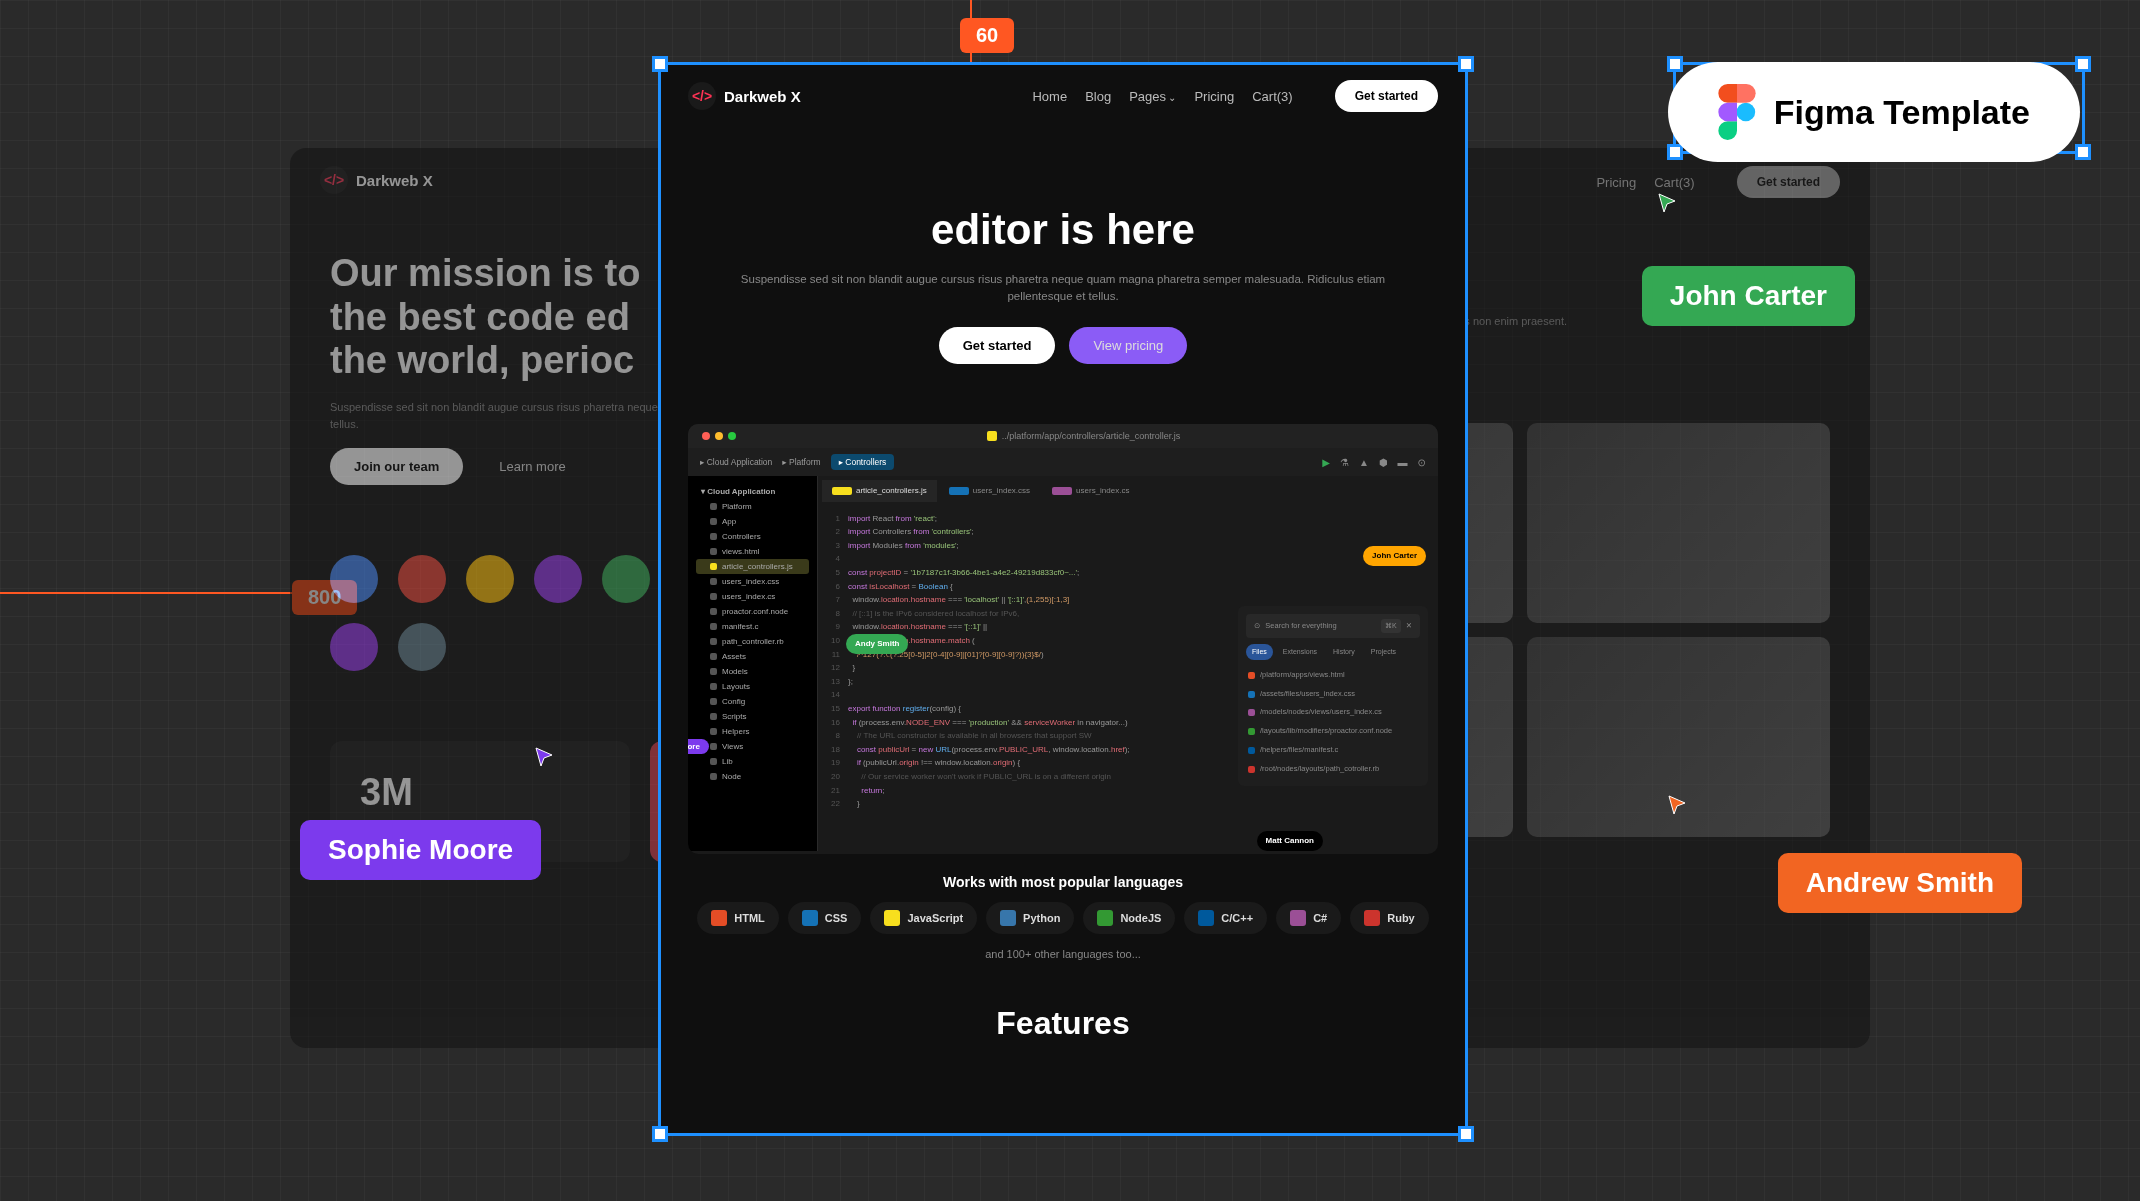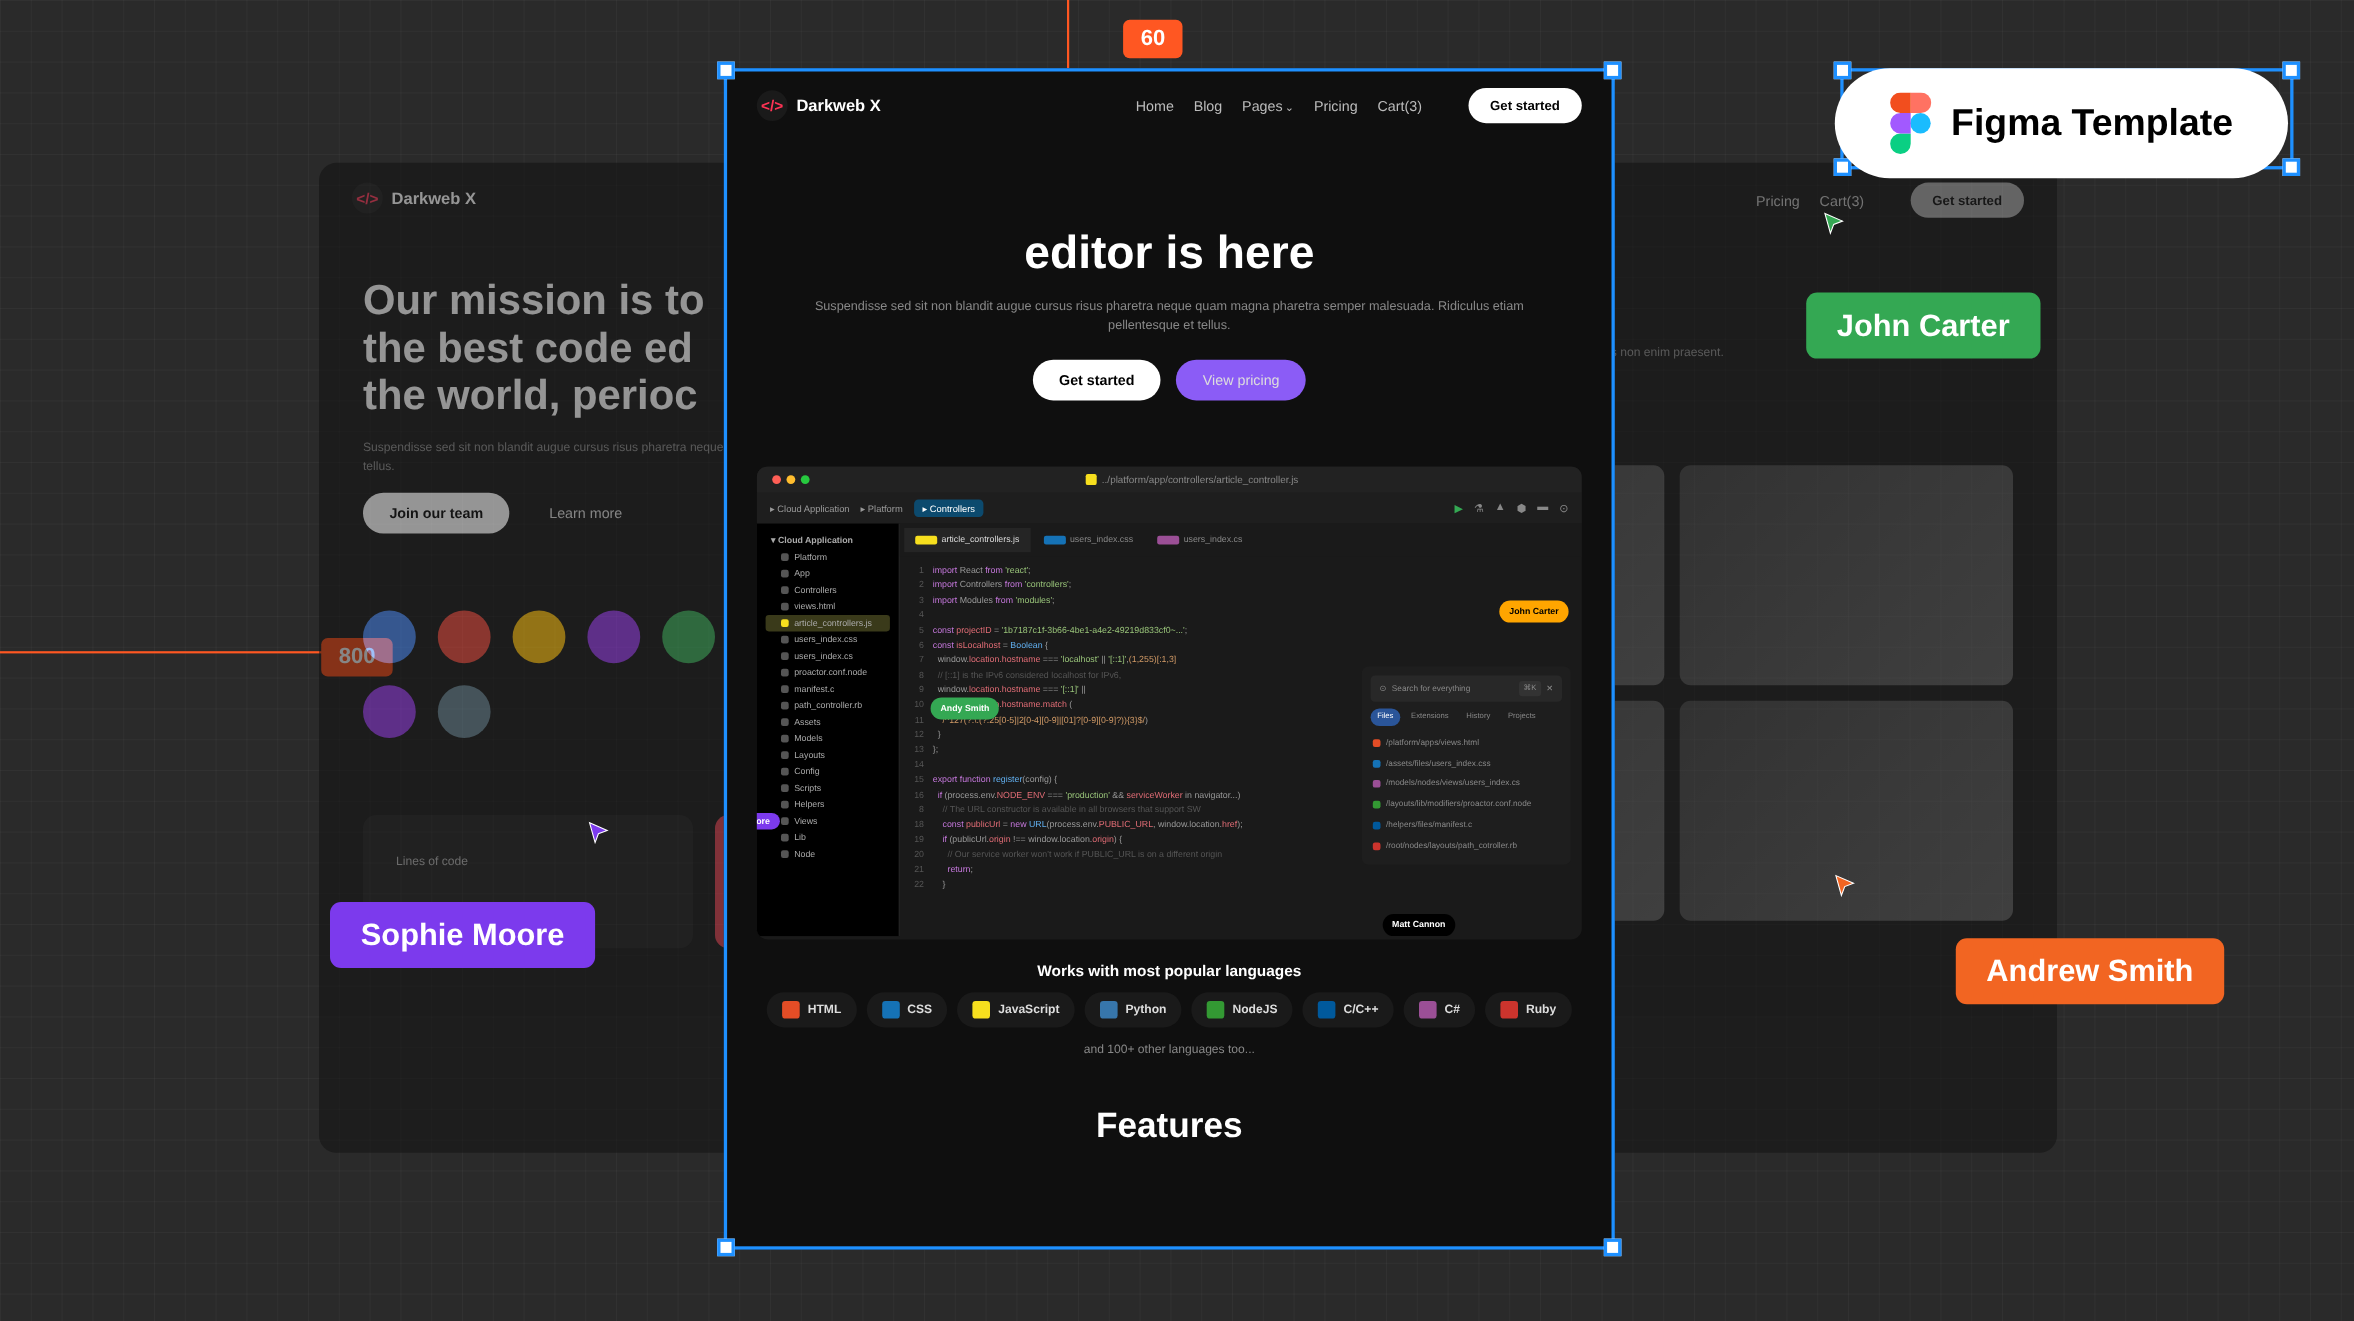--- a/index.html
+++ b/index.html
@@ -1,21 +1,21 @@
 <!DOCTYPE html>
 <html><head>
 <meta charset="utf-8">
 <style>
 *{margin:0;padding:0;box-sizing:border-box;font-family:-apple-system,BlinkMacSystemFont,'Segoe UI',sans-serif}
 body{background:#2a2a2a;width:2140px;height:1201px;overflow:hidden;position:relative}
 .canvas{position:absolute;inset:0;background-image:linear-gradient(rgba(255,255,255,.03) 1px,transparent 1px),linear-gradient(90deg,rgba(255,255,255,.03) 1px,transparent 1px);background-size:28px 28px}
 .ruler-top{position:absolute;top:0;left:970px;width:2px;height:62px;background:#ff5722}
 .ruler-left{position:absolute;top:592px;left:0;width:340px;height:2px;background:#ff5722}
 .dim-badge{position:absolute;background:#ff5722;color:#fff;padding:6px 16px;border-radius:6px;font-size:20px;font-weight:600}
-.dim-60{top:18px;left:1021px}
+.dim-60{top:18px;left:960px}
 .dim-800{top:580px;left:292px}
 .figma-pill{position:absolute;top:62px;right:60px;background:#fff;padding:22px 50px;border-radius:50px;display:flex;align-items:center;gap:18px;font-size:34px;font-weight:700;color:#000}
 .figma-logo{width:38px;height:56px;position:relative}
 .figma-logo svg{width:100%;height:100%}
 .cursor{position:absolute;width:24px;height:24px}
 .cursor svg{width:100%;height:100%}
 .user-label{position:absolute;padding:14px 28px;border-radius:10px;color:#fff;font-size:28px;font-weight:600}
 .lbl-sophie{top:820px;left:300px;background:#7c3aed}
 .lbl-john{top:266px;right:285px;background:#34a853}
 .lbl-andrew{top:853px;right:118px;background:#f26522}
@@ -133,20 +133,21 @@
       <div class="avatar" style="background: rgb(52, 168, 83);"></div>
       <div class="avatar" style="background: rgb(255, 109, 1);"></div>
       <div class="avatar" style="background: rgb(233, 30, 99);"></div>
       <div class="avatar" style="background: rgb(0, 188, 212);"></div>
       <div class="avatar" style="background: rgb(251, 188, 4);"></div>
       <div class="avatar" style="background: rgb(147, 52, 230);"></div>
       <div class="avatar" style="background: rgb(96, 125, 139);"></div>
     </div>
   <div class="stats">
     <div class="stat-card dark">
+      <div class="stat-num">3M</div>
       <div class="stat-lbl">Lines of code</div>
     </div>
     <div class="stat-card red">
       <div class="stat-num">500K</div>
       <div class="stat-lbl" style="color:#fdd">Daily active users</div>
     </div>
   </div>
 </div>
 
 <div class="frame frame-right">

